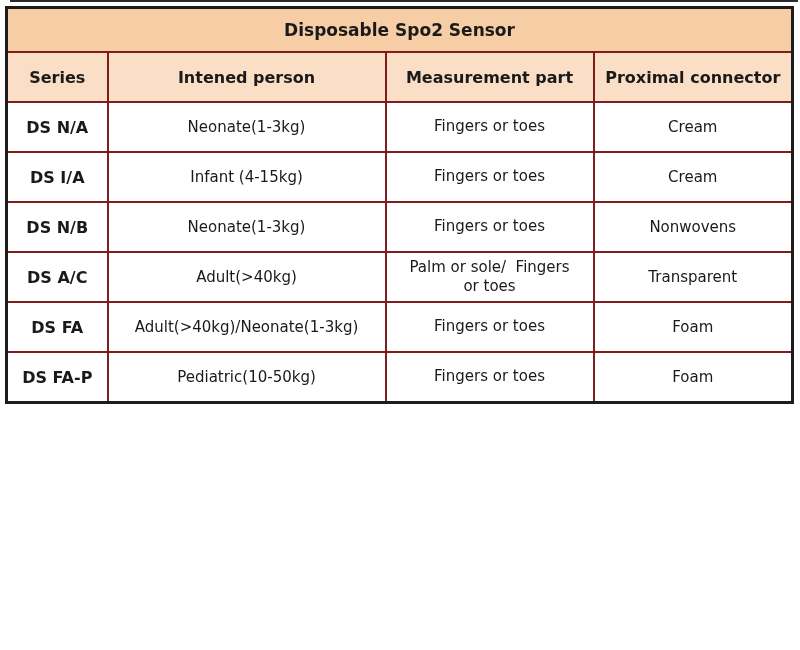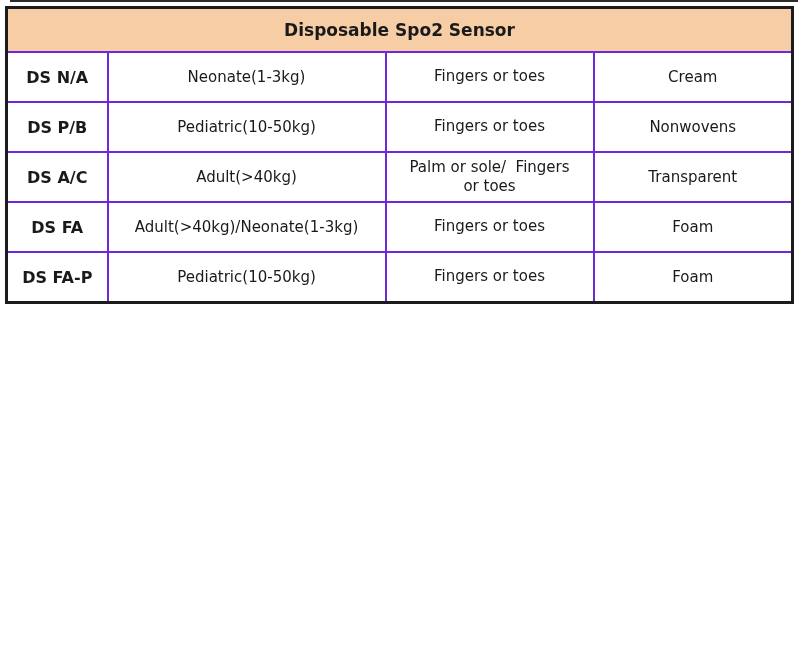--- a/index.html
+++ b/index.html
@@ -28,21 +28,21 @@
   table.sensor-table {
     position: absolute;
     top: 6px;
     left: 5px;
     width: 786px;
     border-collapse: collapse;
     table-layout: fixed;
     border: 3px solid #1c1c1c;
   }
   .sensor-table td, .sensor-table th {
-    border: 2px solid #6d28d9;
+    border: 2px solid #7f1d1d;
     text-align: center;
     vertical-align: middle;
     padding: 2px 4px;
     overflow: hidden;
   }
   .title-row td {
     background: #F7CDA6;
     font-weight: bold;
     font-size: 17px;
     height: 38px;
@@ -80,30 +80,42 @@
       <col style="width:278px">
       <col style="width:208px">
       <col style="width:199px">
     </colgroup>
 
     <tbody>
         <tr class="title-row">
       <td colspan="4">Disposable Spo2 Sensor</td>
     </tr>
 
+    <tr class="header-row">
+      <th>Series</th>
+      <th>Intened person</th>
+      <th>Measurement part</th>
+      <th>Proximal connector</th>
+    </tr>
 
     <tr class="data-row">
       <td class="series-cell">DS N/A</td>
       <td>Neonate(1-3kg)</td>
       <td class="measurement-cell">Fingers or toes</td>
       <td>Cream</td>
     </tr>
     <tr class="data-row">
-      <td class="series-cell">DS P/B</td>
-      <td>Pediatric(10-50kg)</td>
+      <td class="series-cell">DS I/A</td>
+      <td>Infant (4-15kg)</td>
+      <td class="measurement-cell">Fingers or toes</td>
+      <td>Cream</td>
+    </tr>
+    <tr class="data-row">
+      <td class="series-cell">DS N/B</td>
+      <td>Neonate(1-3kg)</td>
       <td class="measurement-cell">Fingers or toes</td>
       <td>Nonwovens</td>
     </tr>
     <tr class="data-row">
       <td class="series-cell">DS A/C</td>
       <td>Adult(&gt;40kg)</td>
       <td class="measurement-cell">Palm or sole/&nbsp;&nbsp;Fingers
 or toes</td>
       <td>Transparent</td>
     </tr>

